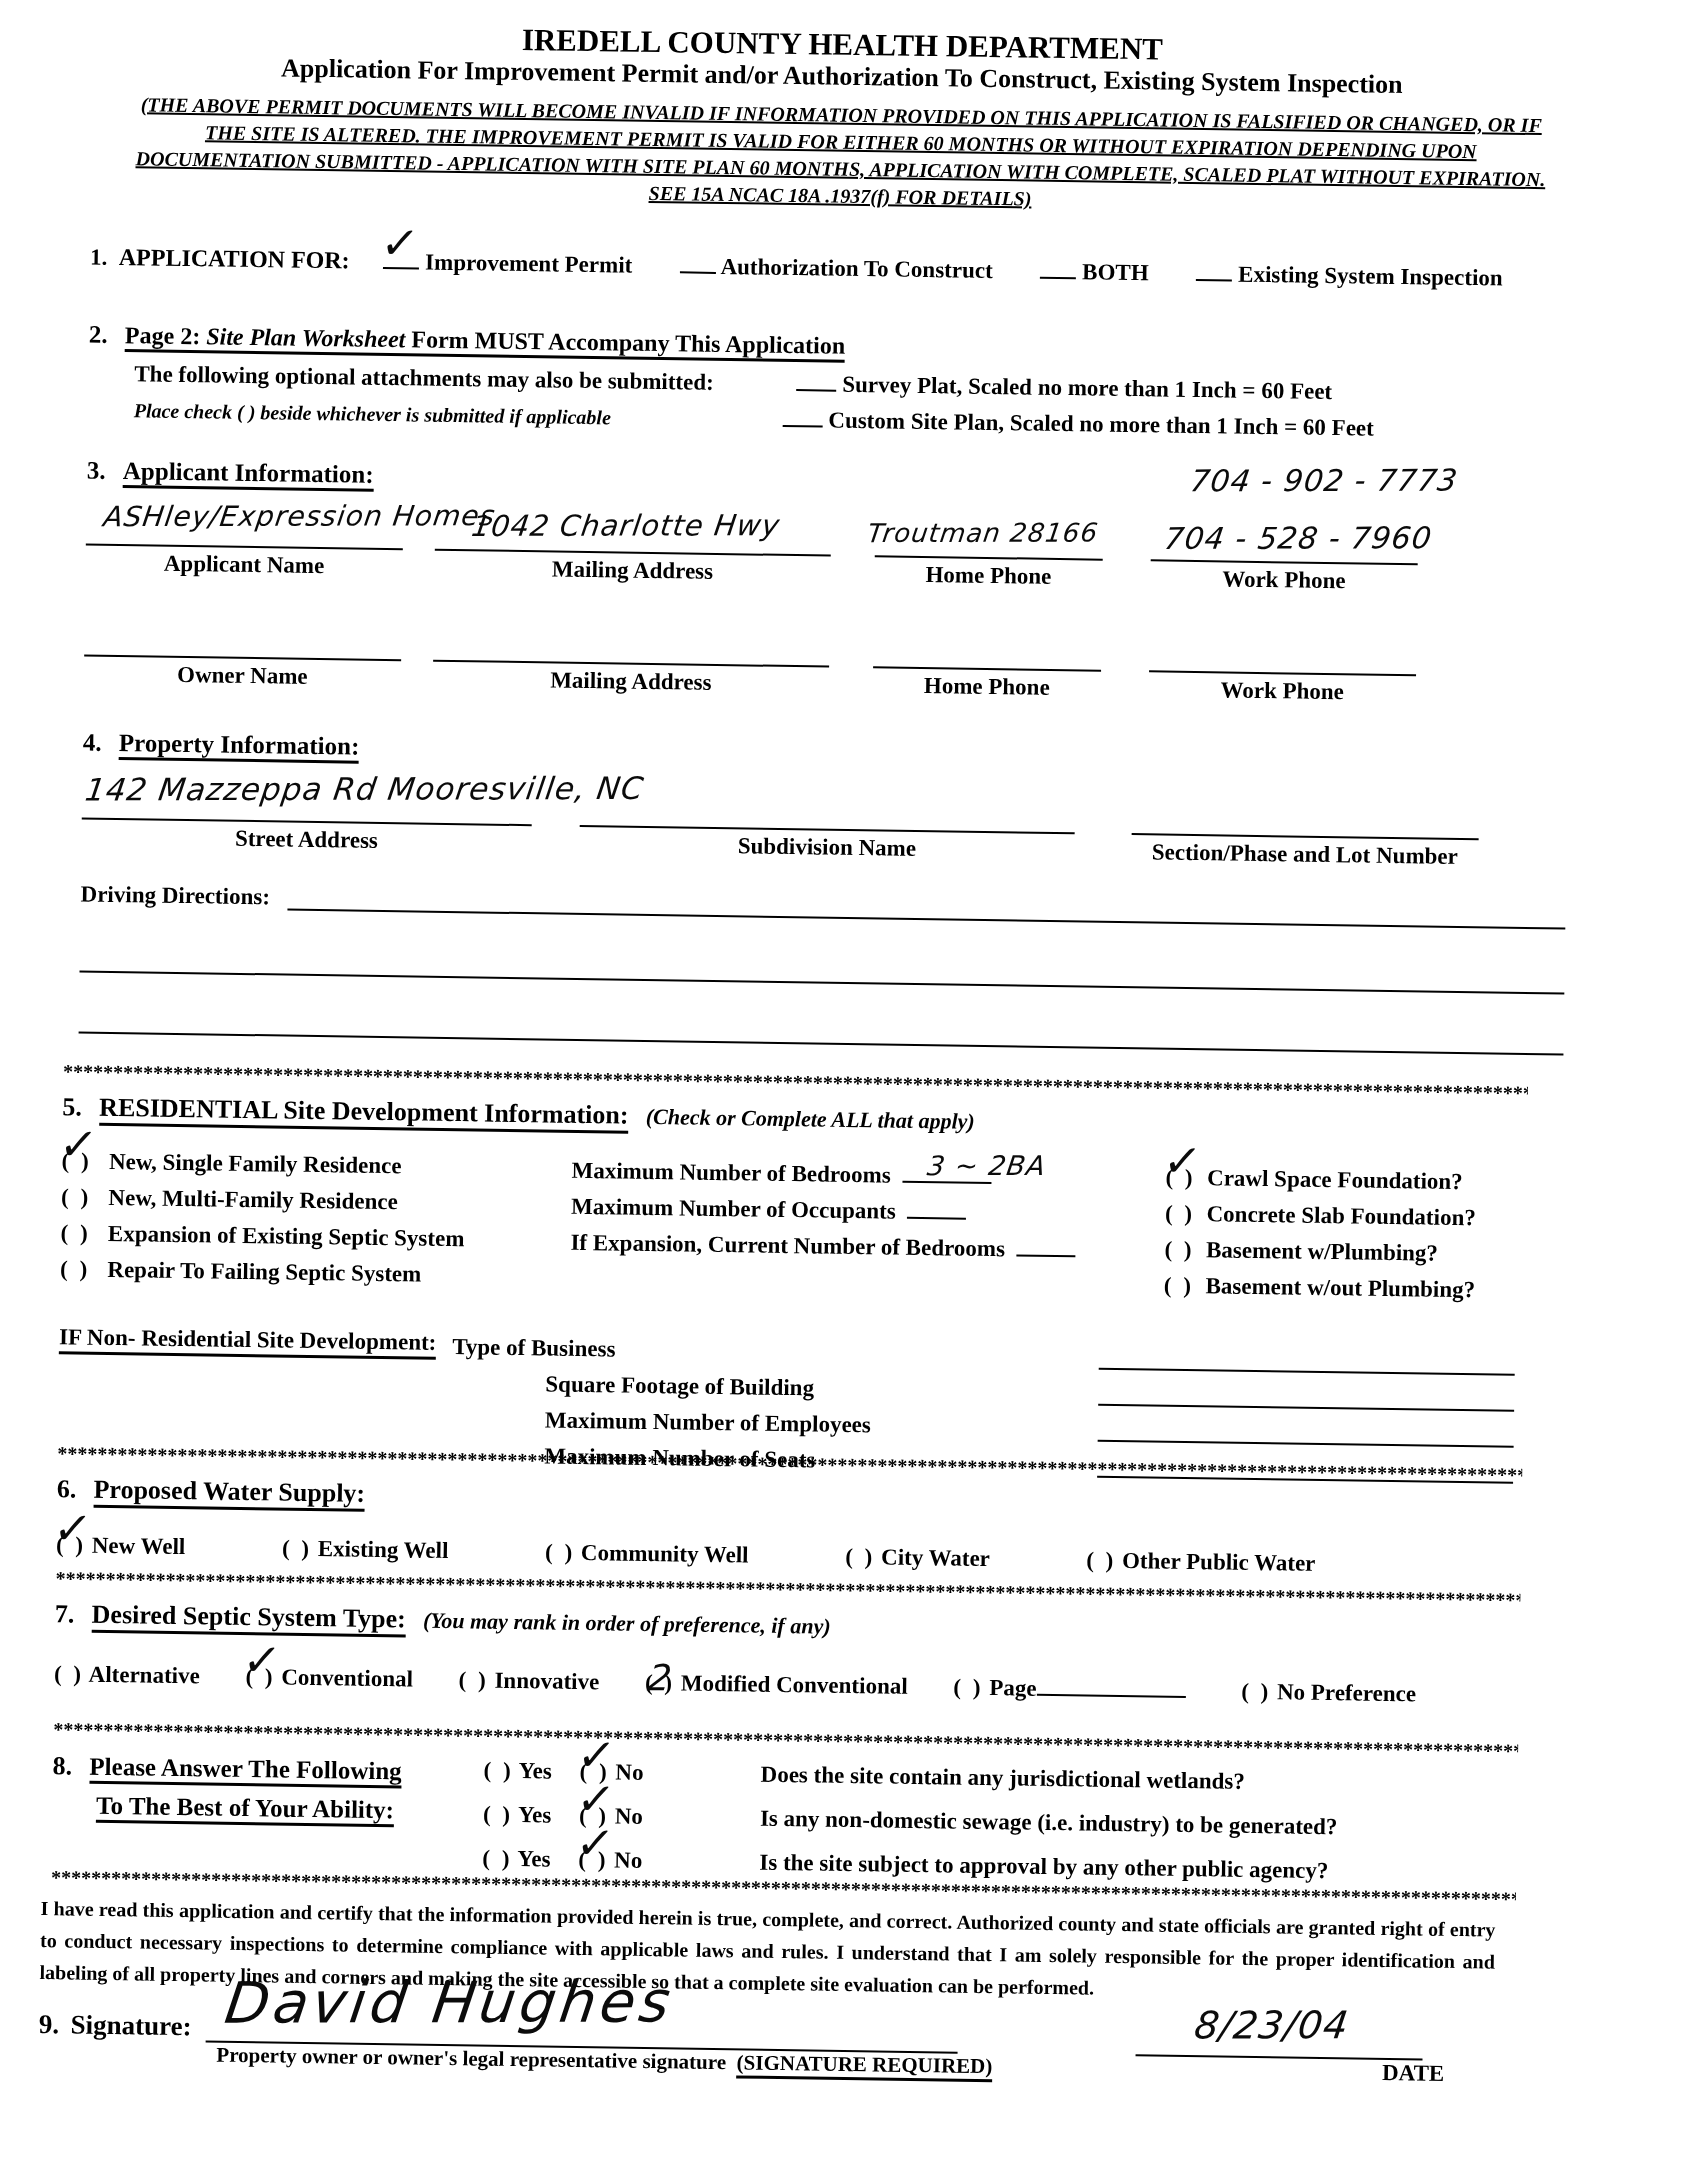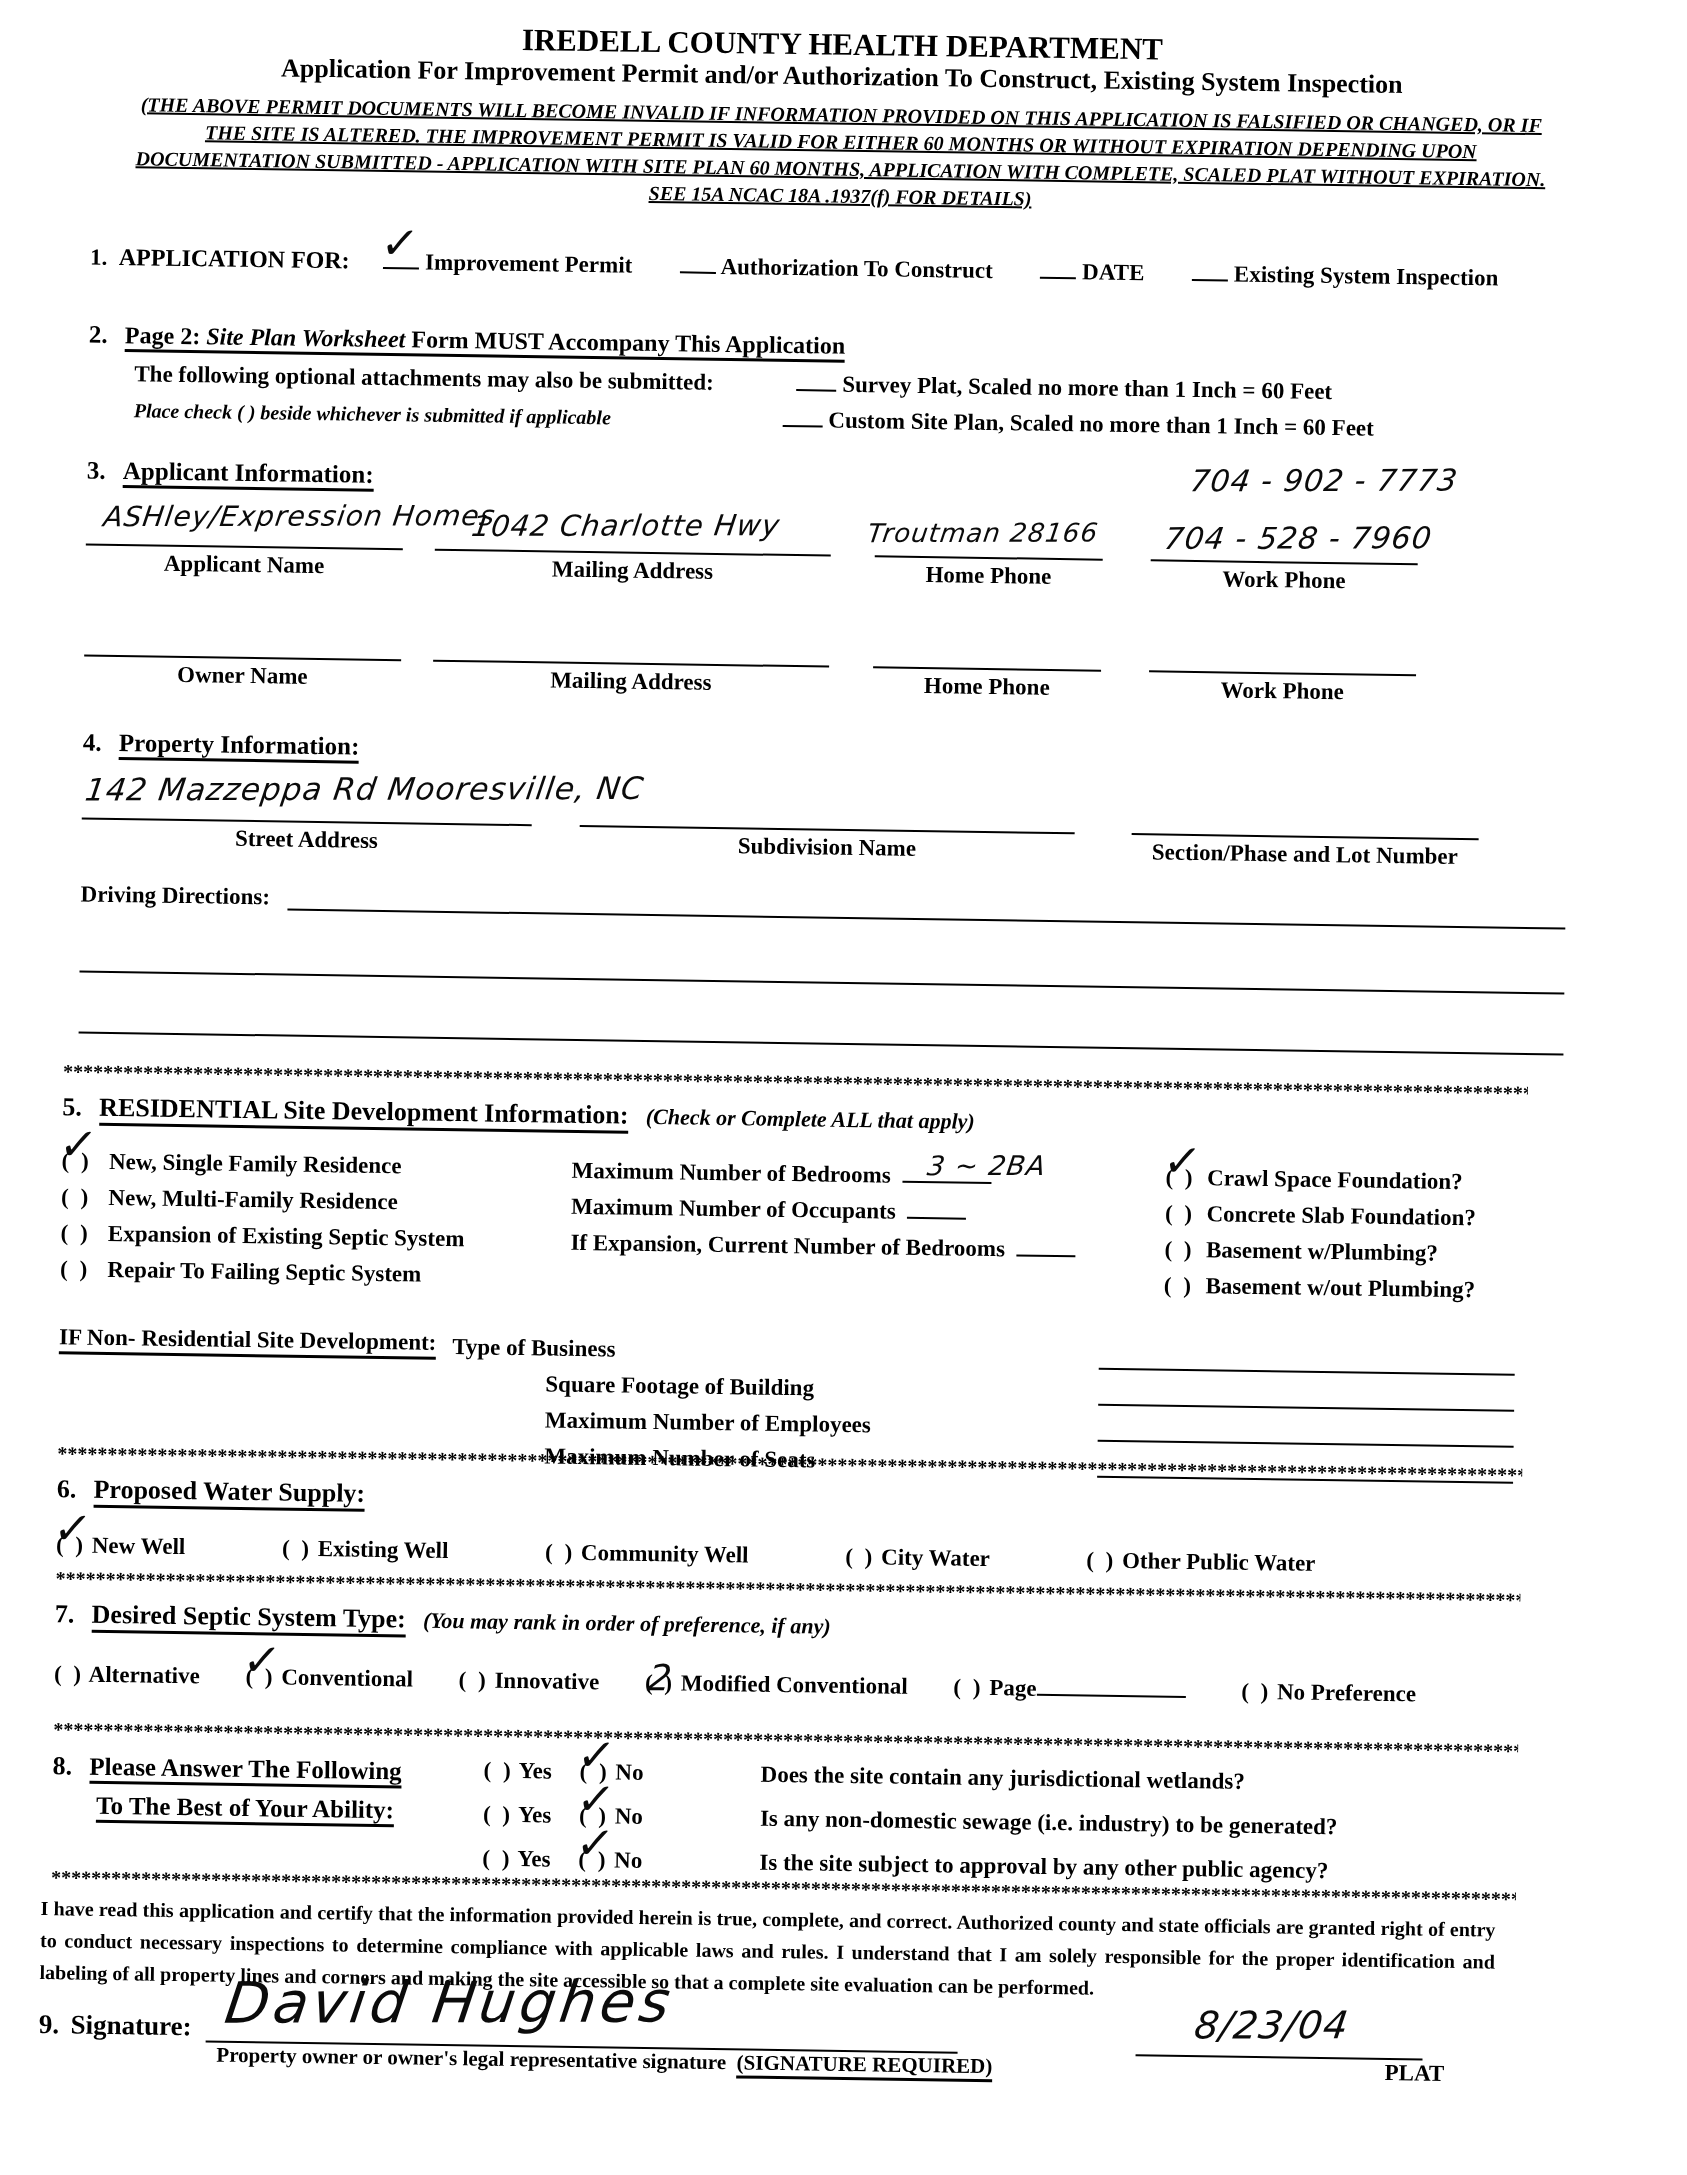--- a/index.html
+++ b/index.html
@@ -53,21 +53,21 @@
     <span>Improvement Permit</span>
     <span class="chk" style="margin-left:42px;">
       <span class="mark big hand"></span>
       <span class="blank b36"></span>
     </span>
     <span>Authorization To Construct</span>
     <span class="chk" style="margin-left:42px;">
       <span class="mark big hand"></span>
       <span class="blank b36"></span>
     </span>
-    <span>DATE</span>
+    <span>BOTH</span>
     <span class="chk" style="margin-left:42px;">
       <span class="mark big hand"></span>
       <span class="blank b36"></span>
     </span>
     <span>Existing System Inspection</span>
   </div>
 
   <div class="abs" style="top:333px;left:94px;">
     <div style="white-space:nowrap;">
       <span style="font-size:25px;">2.</span>&nbsp;&nbsp;
@@ -326,19 +326,19 @@
       <div style="position:relative;width:287px;margin-left:178px;">
         <div class="line"></div>
         <span class="hand abs" style="left:59px;top:-51px;font-size:38px;">8/23/04</span>
       </div>
     </div>
     <div style="display:flex;">
       <div style="margin-left:178px;white-space:nowrap;font-size:21px;">
         <span>Property owner or owner's legal representative signature</span>&nbsp;
         <span class="hu">(SIGNATURE REQUIRED)</span>
       </div>
-      <div style="margin-left:auto;margin-right:119px;font-size:23px;">PLAT</div>
+      <div style="margin-left:auto;margin-right:119px;font-size:23px;">DATE</div>
     </div>
   </div>
 
 </div>
 </div>
 
 
 </body></html>

